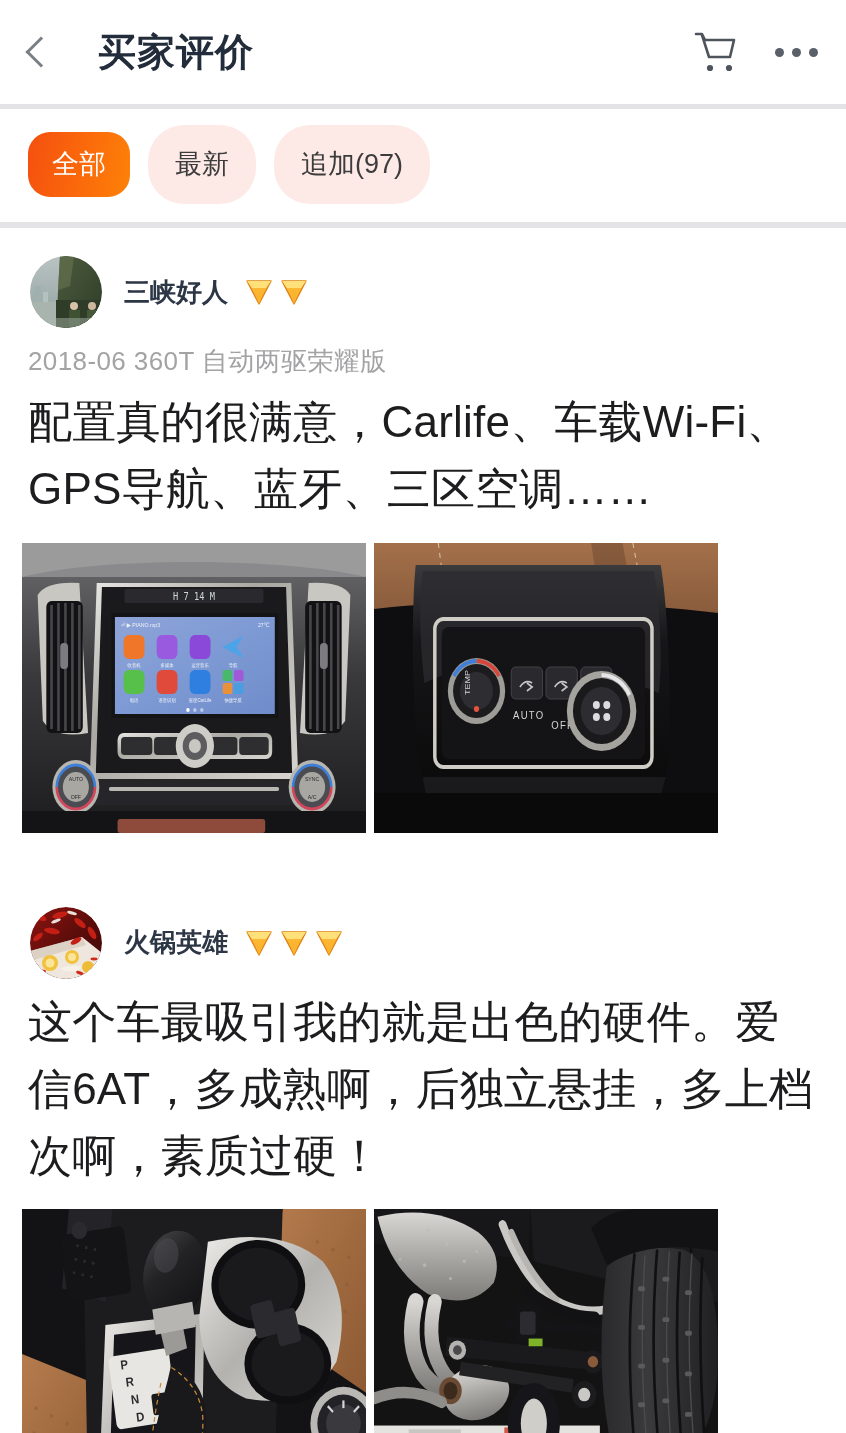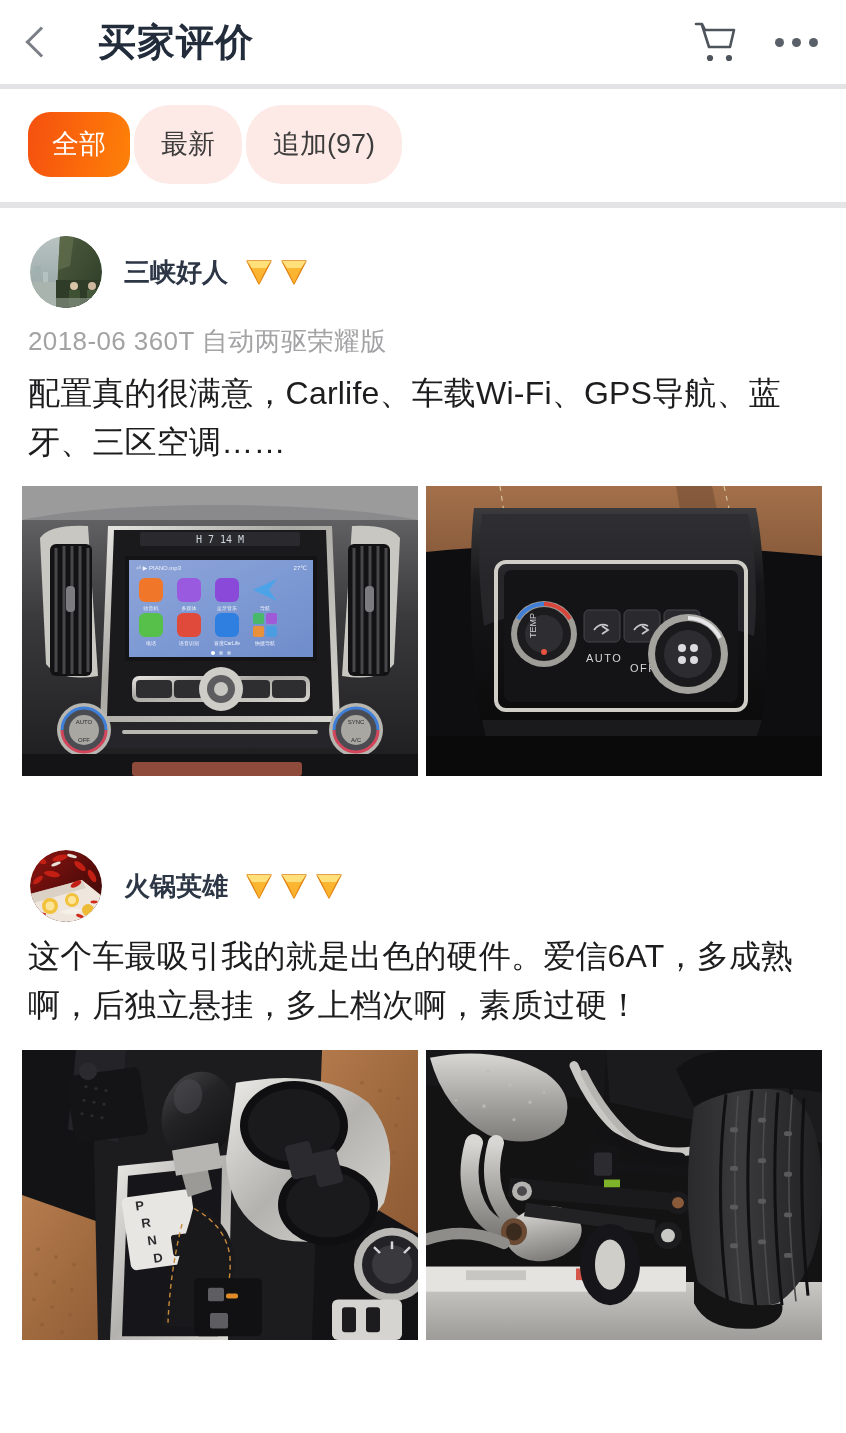--- a/index.html
+++ b/index.html
@@ -7,21 +7,21 @@
     width: 846px;
     height: 1433px;
     background: #ffffff;
     font-family: "Liberation Sans", "DejaVu Sans", sans-serif;
     overflow: hidden;
   }
 
   
   .header {
     position: relative;
-    height: 84px;
+    height: 104px;
     background: #ffffff;
     display: flex;
     align-items: center;
     padding: 0 26px 0 24px;
   }
   .back-btn {
     width: 46px;
     height: 56px;
     display: flex;
     align-items: center;
@@ -62,21 +62,21 @@
   .dots i { width: 9px; height: 9px; border-radius: 50%; background: #5a6069; display: block; }
 
   .hdr-divider { height: 5px; background: #e3e3e5; width: 100%; }
 
   
   .tabs-bar {
     background: #ffffff;
     padding: 16px 0 18px 28px;
     display: flex;
     align-items: center;
-    gap: 4px;
+    gap: 18px;
   }
   .tab {
     border-radius: 36px;
     background: #fdeae6;
     color: #3c3c3c;
     font-size: 27px;
     line-height: 1;
     padding: 26px 27px;
     white-space: nowrap;
     cursor: pointer;
@@ -119,34 +119,34 @@
   .gem { width: 30px; height: 28px; display: block; }
 
   .meta {
     font-size: 26px;
     color: #a3a3a5;
     padding: 16px 8px 0 28px;
     letter-spacing: .4px;
     white-space: nowrap;
   }
   .body-text {
-    font-size: 32px;
+    font-size: 44px;
     line-height: 1.52;
     color: #1d1d1f;
     padding: 10px 28px 0 28px;
     letter-spacing: .2px;
     white-space: pre-wrap;
   }
   .photos {
     display: flex;
     gap: 8px;
     padding: 20px 22px 0 22px;
   }
   .photo {
-    width: 396px;
+    width: 344px;
     height: 290px;
     overflow: hidden;
     position: relative;
     background: #a3a3a3;
     cursor: pointer;
   }
   .photo svg { display: block; width: 100%; height: 100%; }
   .review-gap { height: 46px; }
 </style>
 </head>

